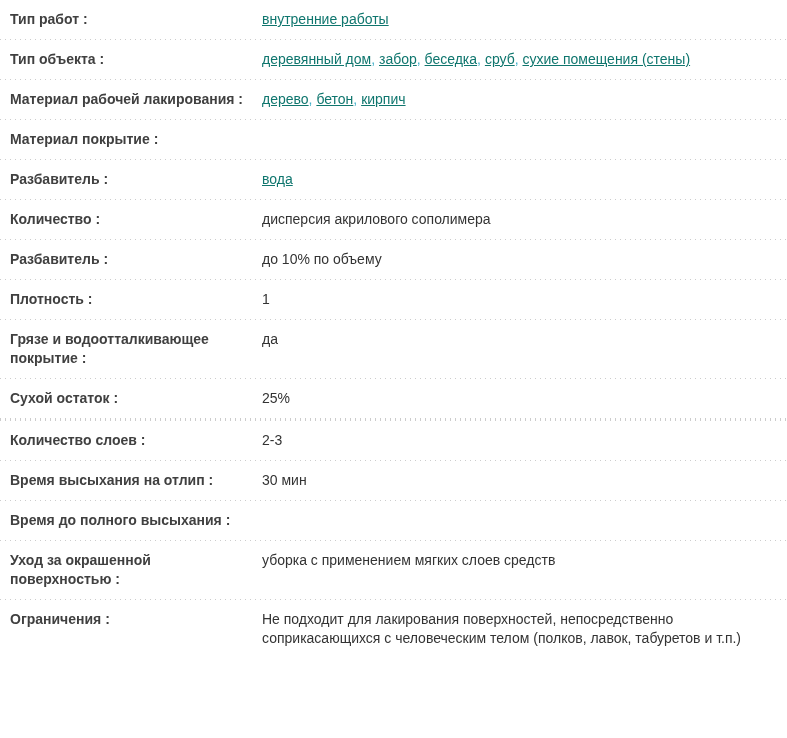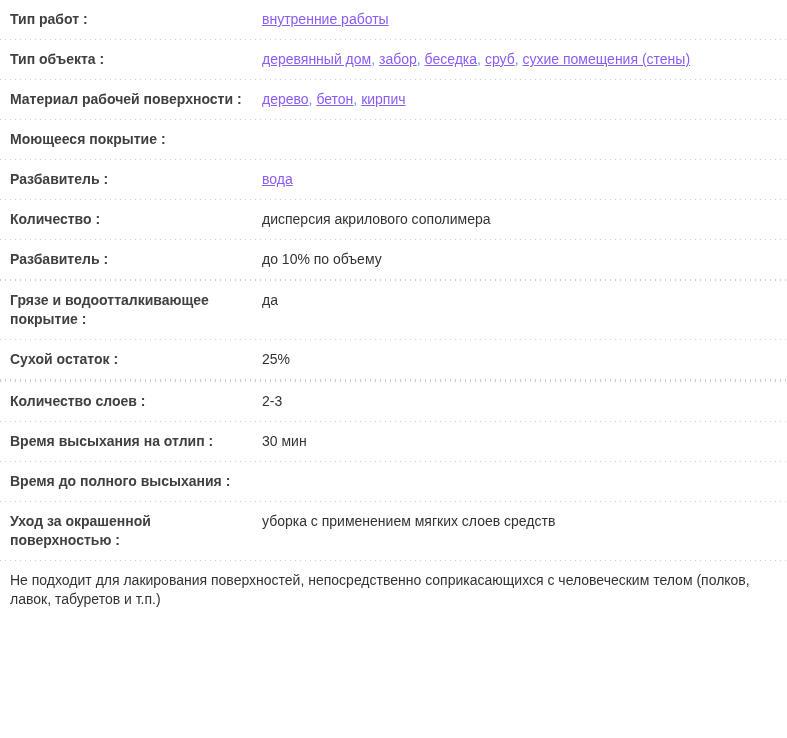--- a/index.html
+++ b/index.html
@@ -29,21 +29,21 @@
     box-sizing: border-box;
   }
   .spec-value {
     flex: 1 1 auto;
     font-size: 14px;
     font-weight: 400;
     color: #333333;
     line-height: 19px;
   }
   .spec-link {
-    color: #8b5cf6;
+    color: #0f766e;
     text-decoration: underline;
     cursor: pointer;
   }
   .spec-sep {
     color: #3fafc9;
     text-decoration: none;
   }
   .row-divider {
     height: 1px;
     margin: 0;
@@ -64,27 +64,27 @@
   </div>
   <div class="row-divider"></div>
 
   <div class="spec-row">
     <div class="spec-label">Тип объекта :</div>
     <div class="spec-value"><a class="spec-link" href="#">деревянный дом</a><span class="spec-sep">, </span><a class="spec-link" href="#">забор</a><span class="spec-sep">, </span><a class="spec-link" href="#">беседка</a><span class="spec-sep">, </span><a class="spec-link" href="#">сруб</a><span class="spec-sep">, </span><a class="spec-link" href="#">сухие помещения (стены)</a></div>
   </div>
   <div class="row-divider"></div>
 
   <div class="spec-row">
-    <div class="spec-label">Материал рабочей поверхности :</div>
+    <div class="spec-label">Материал рабочей лакирования :</div>
     <div class="spec-value"><a class="spec-link" href="#">дерево</a><span class="spec-sep">, </span><a class="spec-link" href="#">бетон</a><span class="spec-sep">, </span><a class="spec-link" href="#">кирпич</a></div>
   </div>
   <div class="row-divider"></div>
 
   <div class="spec-row">
-    <div class="spec-label">Моющееся покрытие :</div>
+    <div class="spec-label">Материал покрытие :</div>
     <div class="spec-value"></div>
   </div>
   <div class="row-divider"></div>
 
   <div class="spec-row">
     <div class="spec-label">Разбавитель :</div>
     <div class="spec-value"><a class="spec-link" href="#">вода</a></div>
   </div>
   <div class="row-divider"></div>
 
@@ -93,20 +93,24 @@
     <div class="spec-value"><span>дисперсия акрилового сополимера</span></div>
   </div>
   <div class="row-divider"></div>
 
   <div class="spec-row">
     <div class="spec-label">Разбавитель :</div>
     <div class="spec-value"><span>до 10% по объему</span></div>
   </div>
   <div class="row-divider"></div>
 
+  <div class="spec-row">
+    <div class="spec-label">Плотность :</div>
+    <div class="spec-value"><span>1</span></div>
+  </div>
   <div class="row-divider"></div>
 
   <div class="spec-row">
     <div class="spec-label">Грязе и водоотталкивающее покрытие :</div>
     <div class="spec-value"><span>да</span></div>
   </div>
   <div class="row-divider"></div>
 
   <div class="spec-row">
     <div class="spec-label">Сухой остаток :</div>
@@ -135,16 +139,17 @@
   </div>
   <div class="row-divider"></div>
 
   <div class="spec-row">
     <div class="spec-label">Уход за окрашенной поверхностью :</div>
     <div class="spec-value"><span>уборка с применением мягких слоев средств</span></div>
   </div>
   <div class="row-divider"></div>
 
   <div class="spec-row">
+    <div class="spec-label">Ограничения :</div>
     <div class="spec-value"><span>Не подходит для лакирования поверхностей, непосредственно соприкасающихся с человеческим телом (полков, лавок, табуретов и т.п.)</span></div>
   </div>
 
 </div>
 
 </body></html>

